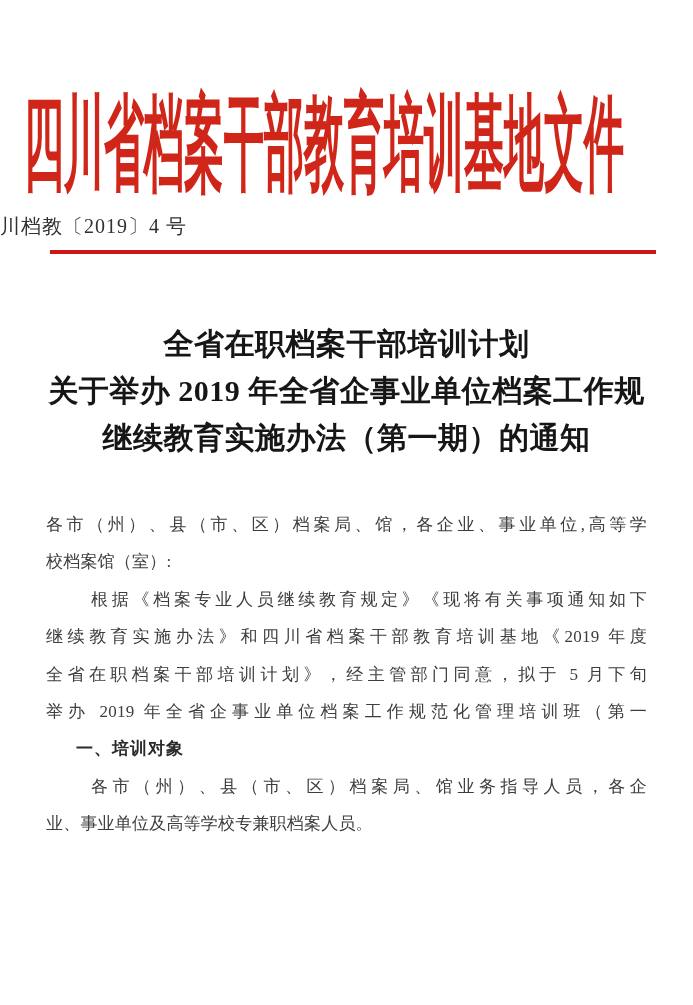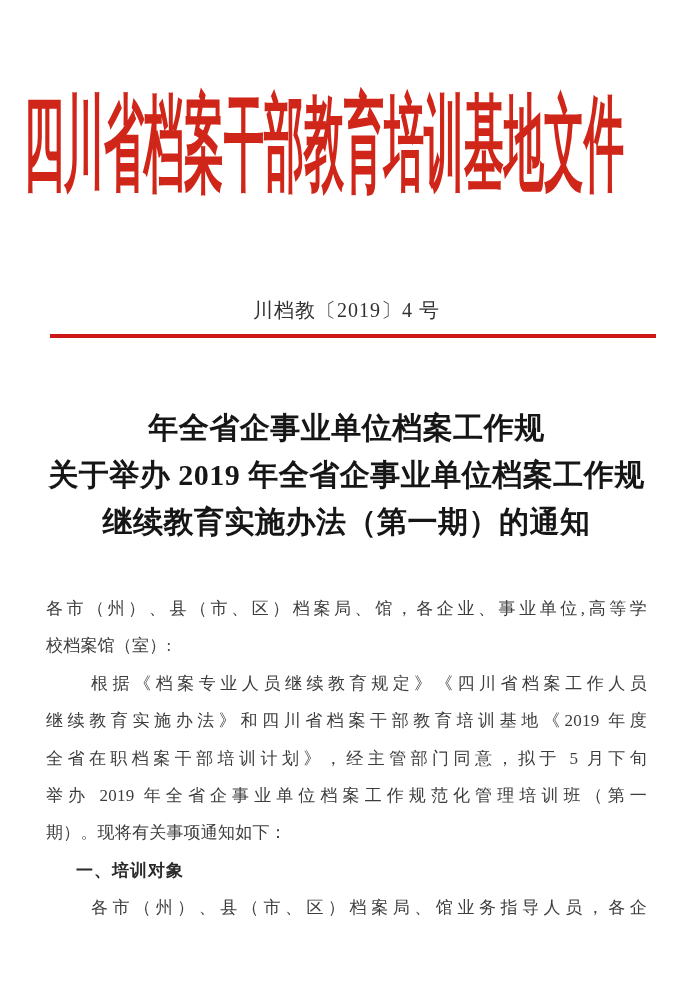--- a/index.html
+++ b/index.html
@@ -36,22 +36,21 @@
     color: var(--banner-red);
     white-space: nowrap;
     letter-spacing: 0px;
     line-height: 1;
     transform: translateX(24px) scaleY(2.6);
     transform-origin: center center;
     font-family: "Liberation Serif", "DejaVu Serif", serif;
   }
   
   .doc-number {
-    margin-top: 84px;
-    text-align: center;
+    text-align: left;
     font-size: 20px;
     line-height: 28px;
     color: var(--docnum-text);
     letter-spacing: 1px;
   }
   
   .red-rule {
     margin-top: 10px;
     margin-left: 50px;
     width: 606px;
@@ -105,30 +104,30 @@
 
   <div class="banner-block">
     <span class="banner-text">四川省档案干部教育培训基地文件</span>
   </div>
 
   <div class="doc-number">川档教〔2019〕4 号</div>
 
   <div class="red-rule"></div>
 
   <div class="notice-title">
-    <div>年全省企事业单位档案工作规</div>
+    <div>全省在职档案干部培训计划</div>
     <div>关于举办 2019 年全省企事业单位档案工作规</div>
     <div>继续教育实施办法（第一期）的通知</div>
   </div>
 
   <div class="body-text">
     <div class="body-line stretch">各市（州）、县（市、区）档案局、馆，各企业、事业单位,高等学</div>
     <div class="body-line">校档案馆（室）:</div>
-    <div class="body-line stretch indent">根据《档案专业人员继续教育规定》《四川省档案工作人员</div>
+    <div class="body-line stretch indent">根据《档案专业人员继续教育规定》《现将有关事项通知如下</div>
     <div class="body-line stretch">继续教育实施办法》和四川省档案干部教育培训基地《2019 年度</div>
     <div class="body-line stretch">全省在职档案干部培训计划》，经主管部门同意，拟于 5 月下旬</div>
     <div class="body-line stretch">举办 2019 年全省企事业单位档案工作规范化管理培训班（第一</div>
-    <div class="body-line">期）。现将有关事项通知如下：</div>
     <div class="body-line heading">一、培训对象</div>
     <div class="body-line stretch indent">各市（州）、县（市、区）档案局、馆业务指导人员，各企</div>
+    <div class="body-line">业、事业单位及高等学校专兼职档案人员。</div>
   </div>
 
 </div>
 
 </body></html>

